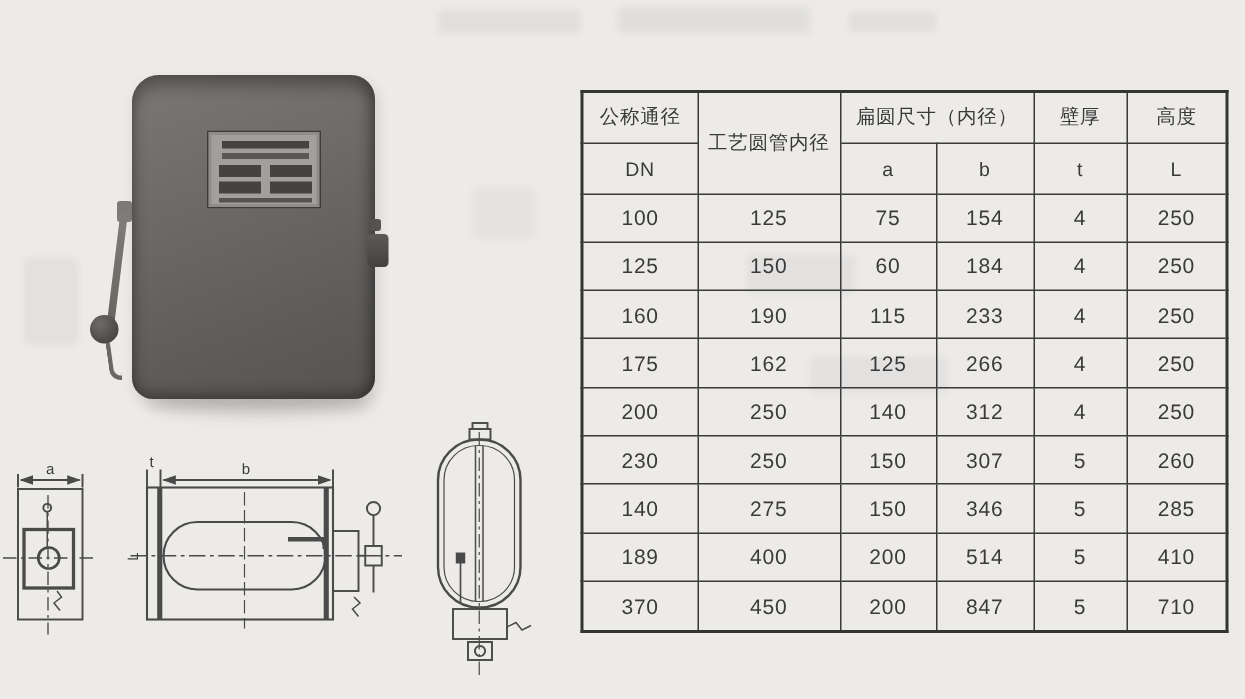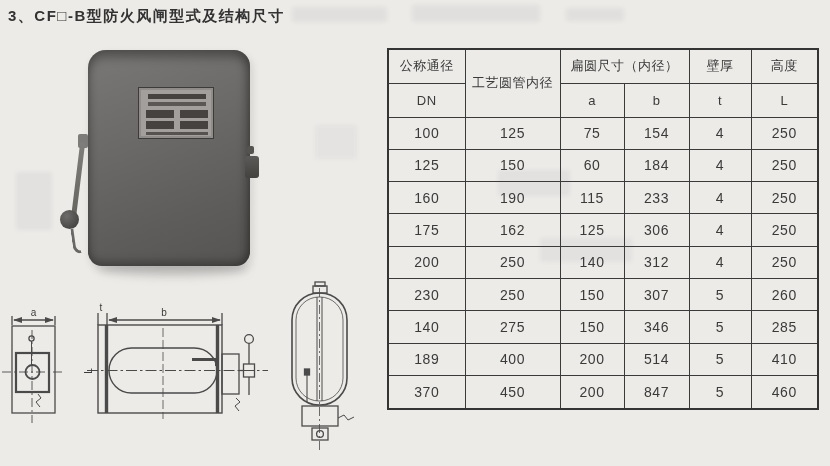--- a/index.html
+++ b/index.html
@@ -68,21 +68,21 @@
   .side-knob {
     position:absolute; right:-9px; top:106px; width:14px; height:22px;
     background:linear-gradient(#5c5a58,#44423f); border-radius:3px;
   }
   .side-knob2 {
     position:absolute; right:-4px; top:96px; width:7px; height:8px;
     background:#55534f; border-radius:2px;
   }
   
   table.spec {
-    position:absolute; left:387px; top:48px;
+    position:absolute; left:387px; top:60px;
     width:430px; height:362px;
     border-collapse:collapse; table-layout:fixed;
     border:2.5px solid #343434;
     background:transparent;
   }
   table.spec th, table.spec td {
     border:1.8px solid #3a3a3a; text-align:center; vertical-align:middle;
     font-weight:400; font-size:13px; color:#3a3a3a; padding:0;
     letter-spacing:0.5px;
   }
@@ -90,21 +90,20 @@
   table.spec tbody td { font-size:14px; }
   
   svg.drawings { position:absolute; left:0; top:278px; }
   svg.drawings text { font-family:"Liberation Sans","DejaVu Sans",sans-serif; font-size:10px; fill:#3c3c3c; }
 </style>
 </head>
 <body>
 
 <div class="page">
 
-  <div class="title">3、CF□-B型防火风闸型式及结构尺寸</div>
 
   <div class="g g1"></div>
   <div class="g g2"></div>
   <div class="g g3"></div>
   <div class="g g4"></div>
   <div class="g g5"></div>
   <div class="g g6"></div>
   <div class="g g7"></div>
 
   <div class="photo-shadow"></div>
@@ -240,21 +239,21 @@
         <td>190</td>
         <td>115</td>
         <td>233</td>
         <td>4</td>
         <td>250</td>
       </tr>
       <tr>
         <td>175</td>
         <td>162</td>
         <td>125</td>
-        <td>306</td>
+        <td>266</td>
         <td>4</td>
         <td>250</td>
       </tr>
       <tr>
         <td>200</td>
         <td>250</td>
         <td>140</td>
         <td>312</td>
         <td>4</td>
         <td>250</td>
@@ -282,18 +281,18 @@
         <td>514</td>
         <td>5</td>
         <td>410</td>
       </tr>
       <tr>
         <td>370</td>
         <td>450</td>
         <td>200</td>
         <td>847</td>
         <td>5</td>
-        <td>460</td>
+        <td>710</td>
       </tr>
     </tbody>
   </table>
 
 </div>
 
 </body></html>

